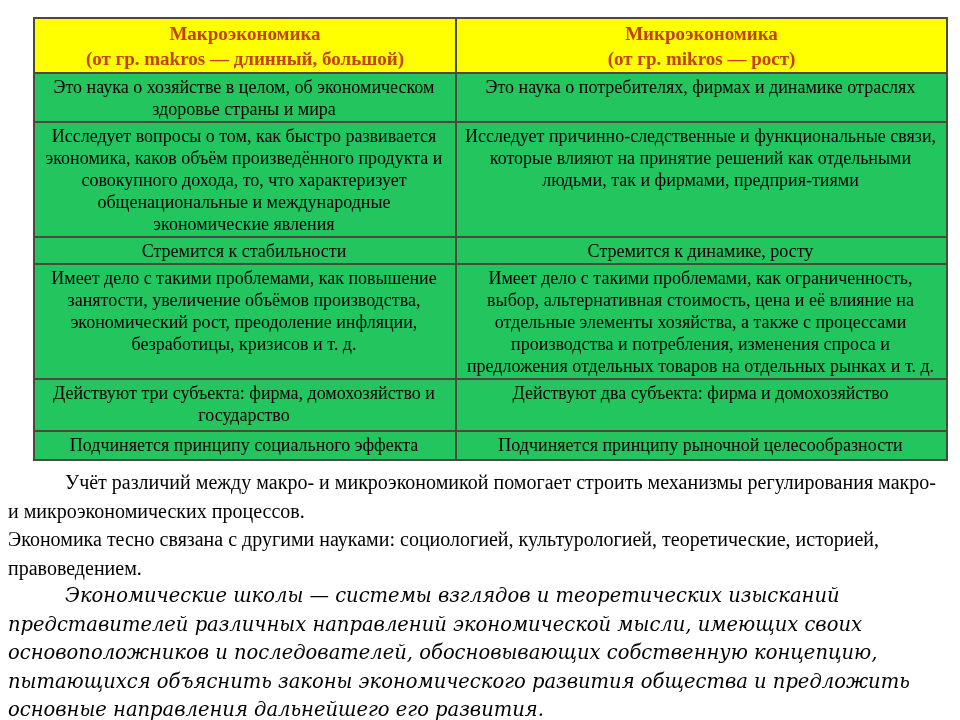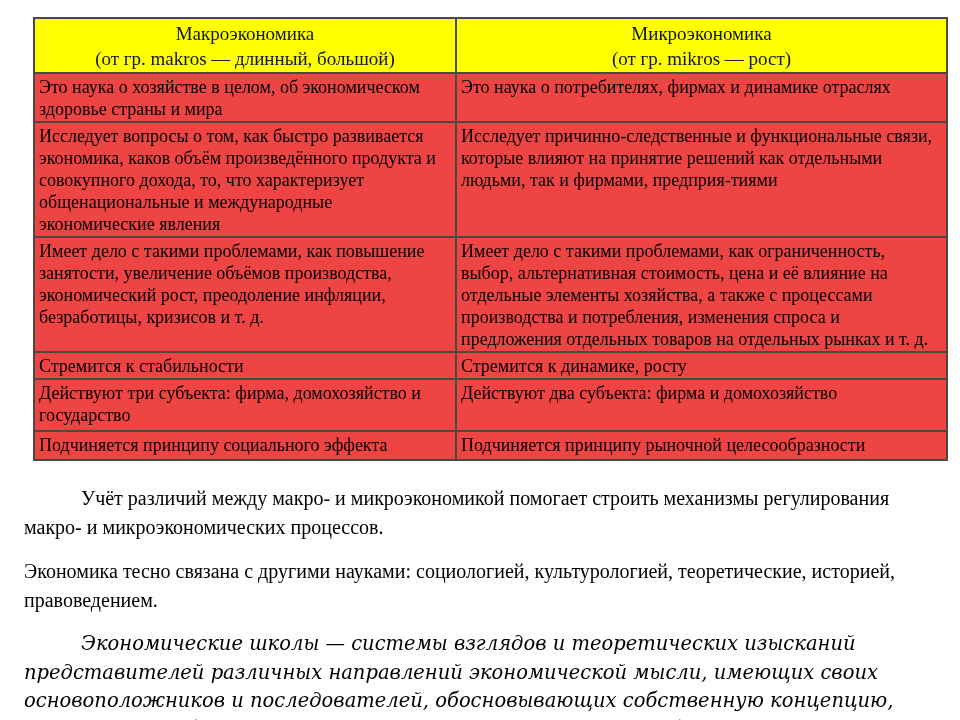--- a/index.html
+++ b/index.html
@@ -20,44 +20,44 @@
     left:33px;top:17px;
     width:913px;
     border-collapse:collapse;
     table-layout:fixed;
   }
   .cmp th,.cmp td{
     border:2px solid #4a4a3e;
   }
   .cmp th{
     background:#ffff00;
-    color:#0f172a;
-    font-weight:normal;
+    color:#c2410c;
+    font-weight:bold;
     font-size:19px;
     line-height:25px;
     text-align:center;
     vertical-align:middle;
     padding:1px 4px;
   }
   .cmp td{
-    background:#ef4444;
+    background:#22c55e;
     font-size:18px;
     line-height:22px;
     vertical-align:top;
-    text-align:left;
+    text-align:center;
     padding:2px 6px 1px 4px;
   }
   .text-block{
     position:absolute;
     left:8px;top:468px;
     width:930px;
     font-size:20px;
     line-height:28.5px;
   }
-  .text-block p{margin:16px;padding:0;}
+  .text-block p{margin:0;padding:0;}
   p.indent{text-indent:57px;}
   p.italic{
     font-style:italic;
     font-family:"DejaVu Serif", serif;
     font-size:19.5px;
   }
 </style>
 </head>
 <body>
 
@@ -82,27 +82,27 @@
     </thead>
     <tbody>
       <tr style="height:43px">
         <td>Это наука о хозяйстве в целом, об экономическом здоровье страны и мира</td>
         <td>Это наука о потребителях, фирмах и динамике отраслях</td>
       </tr>
       <tr style="height:112px">
         <td>Исследует вопросы о том, как быстро развивается экономика, каков объём произведённого продукта и совокупного дохода, то, что характеризует общенациональные и международные экономические явления</td>
         <td>Исследует причинно-следственные и функциональные связи, которые влияют на принятие решений как отдельными людьми, так и фирмами, предприя-тиями</td>
       </tr>
+      <tr style="height:27px">
+        <td>Стремится к стабильности</td>
+        <td>Стремится к динамике, росту</td>
+      </tr>
       <tr style="height:112px">
         <td>Имеет дело с такими проблемами, как повышение занятости, увеличение объёмов производства, экономический рост, преодоление инфляции, безработицы, кризисов и т. д.</td>
         <td>Имеет дело с такими проблемами, как ограниченность, выбор, альтернативная стоимость, цена и её влияние на отдельные элементы хозяйства, а также с процессами производства и потребления, изменения спроса и предложения отдельных товаров на отдельных рынках и т. д.</td>
-      </tr>
-      <tr style="height:27px">
-        <td>Стремится к стабильности</td>
-        <td>Стремится к динамике, росту</td>
       </tr>
       <tr style="height:52px">
         <td>Действуют три субъекта: фирма, домохозяйство и государство</td>
         <td>Действуют два субъекта: фирма и домохозяйство</td>
       </tr>
       <tr style="height:29px">
         <td>Подчиняется принципу социального эффекта</td>
         <td>Подчиняется принципу  рыночной целесообразности</td>
       </tr>
     </tbody>

